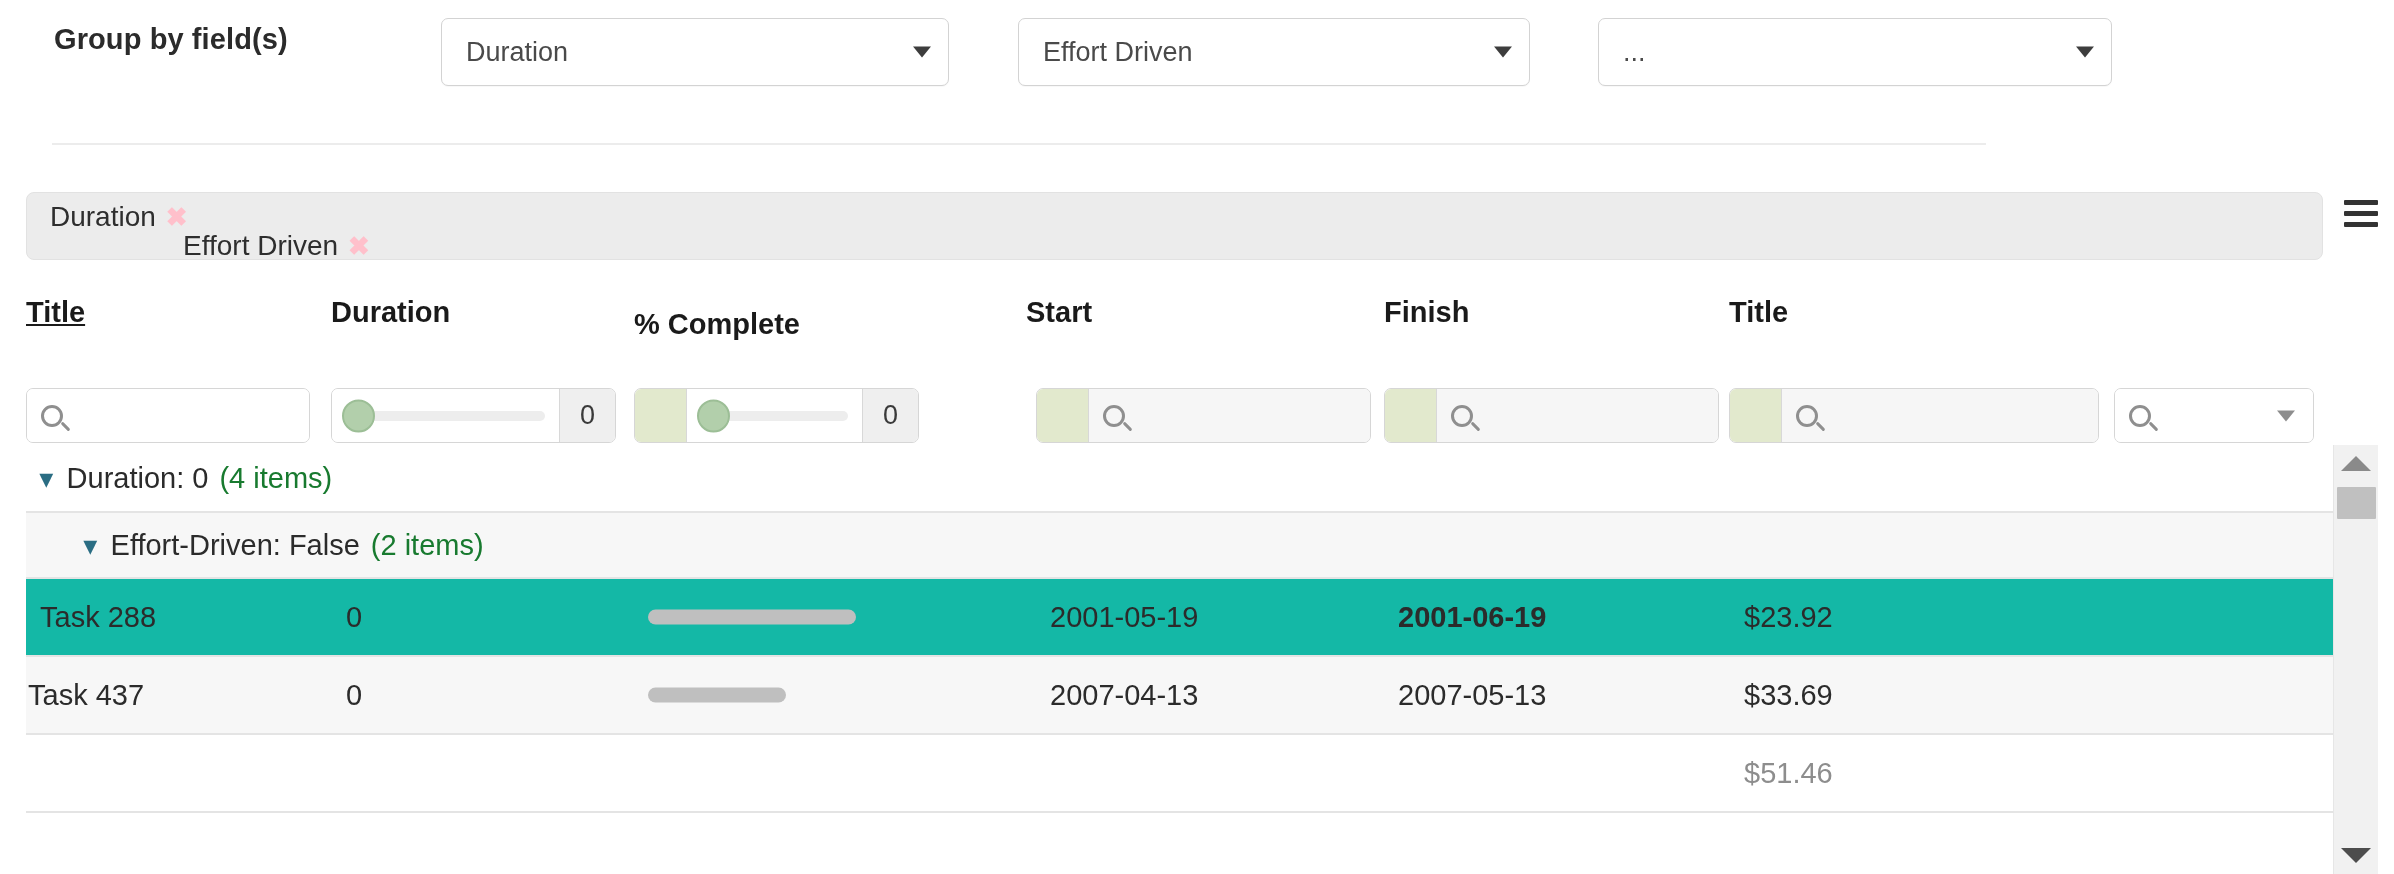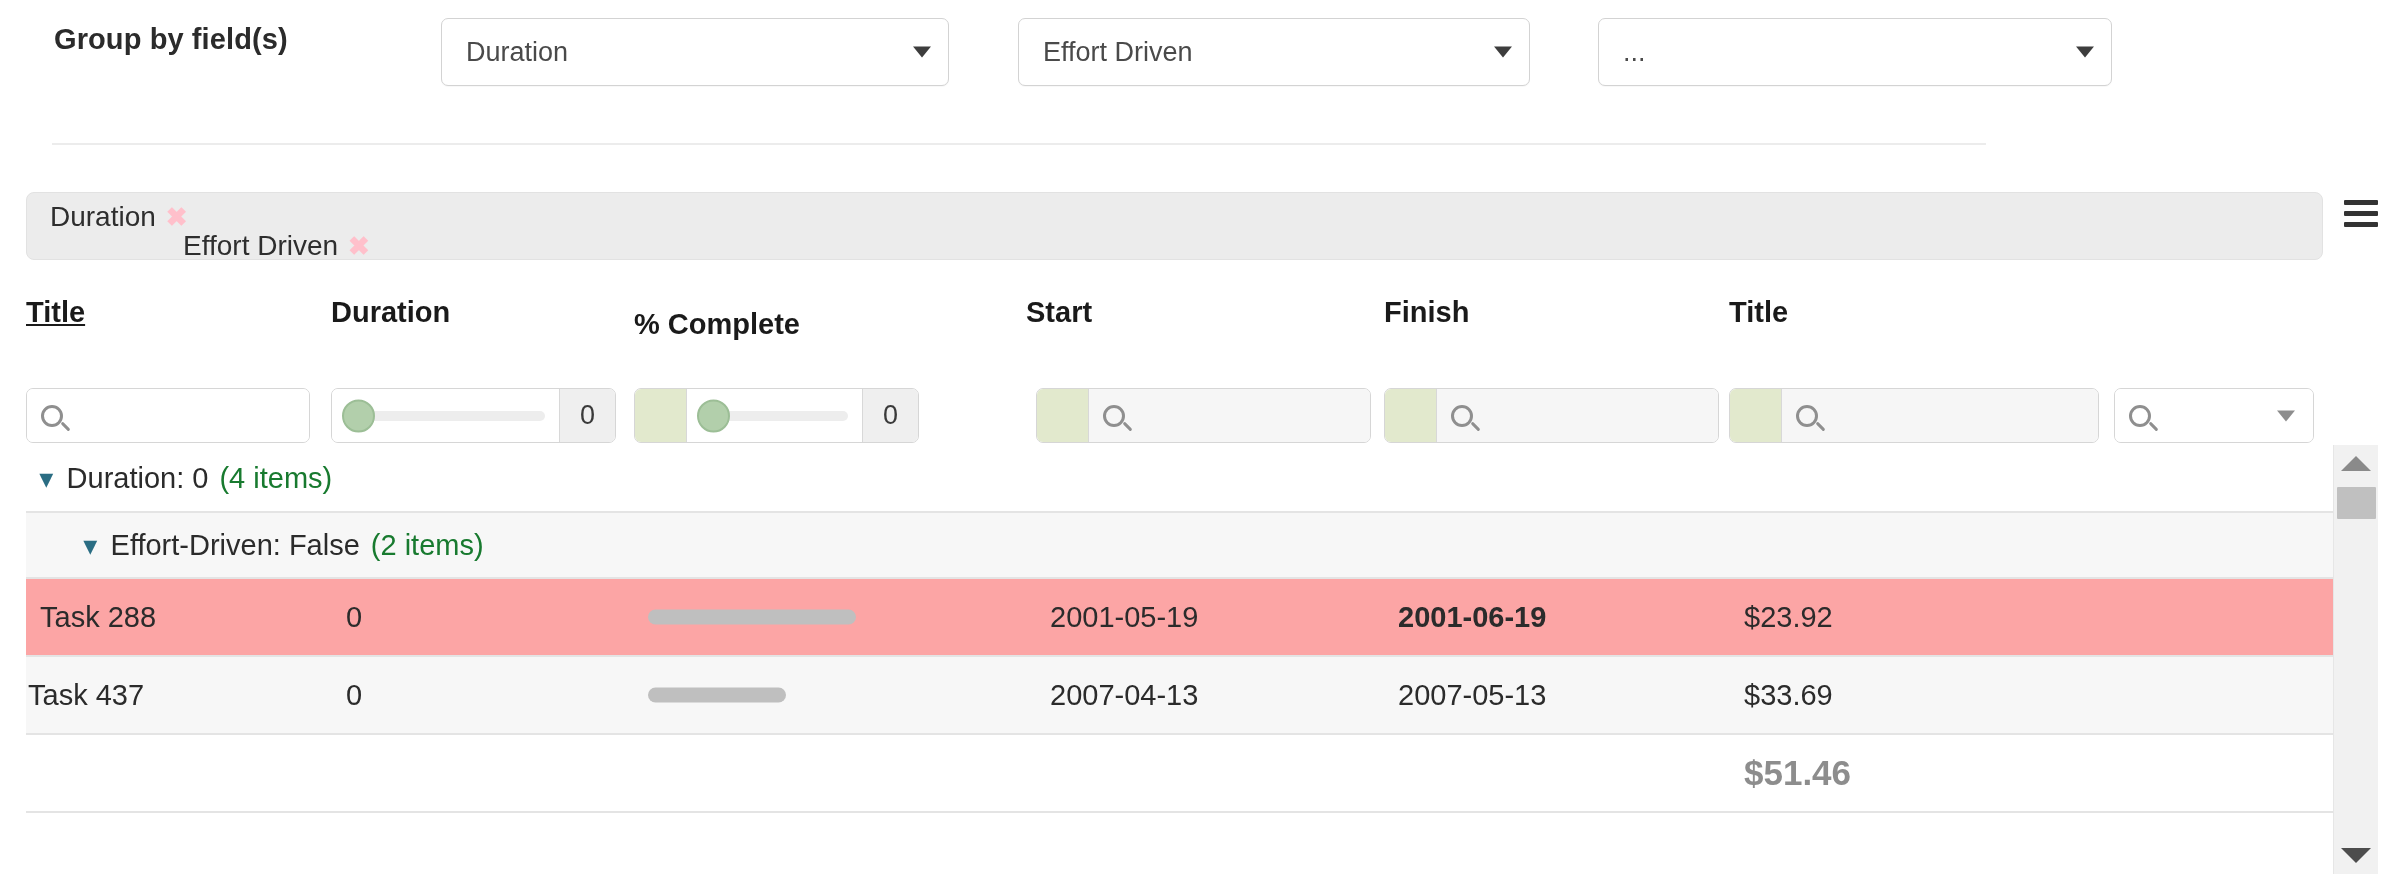--- a/index.html
+++ b/index.html
@@ -244,23 +244,22 @@
     top: 50%;
     transform: translateY(-50%);
     height: 15px;
     background: #bfbfbf;
     border-radius: 8px;
   }
   .summary-cell {
     position: absolute;
     top: 50%;
     transform: translateY(-50%);
-    font-size: 35px;
+    font-size: 29px;
     color: #8d8d8d;
-    font-weight: bold;
   }
 
   
   .vscroll {
     position: absolute;
     left: 2307px; top: 167px;
     width: 45px; height: 429px;
     background: #f1f1f1;
     border-left: 1px solid #e6e6e6;
   }
@@ -390,21 +389,21 @@
       <span>Duration: 0</span>
       <span class="items-count">(4 items)</span>
     </div>
 
     <div class="row grouprow" style="top:66px;height:66px;padding-left:58px;background:#f7f7f7;">
       <span class="chev">▾</span>
       <span>Effort-Driven: False</span>
       <span class="items-count">(2 items)</span>
     </div>
 
-    <div class="row" style="top:132px;height:78px;background:#fca5a5;">
+    <div class="row" style="top:132px;height:78px;background:#14b8a6;">
       <span class="cell" style="left:14px;">Task 288</span>
       <span class="cell" style="left:320px;">0</span>
       <div class="pbar" style="left:622px;width:208px;"></div>
       <span class="cell" style="left:1024px;">2001-05-19</span>
       <span class="cell" style="left:1372px;font-weight:bold;">2001-06-19</span>
       <span class="cell" style="left:1718px;">$23.92</span>
       <span class="cell" style="left:2102px;"></span>
     </div>
 
     <div class="row" style="top:210px;height:78px;background:#f7f7f7;">

